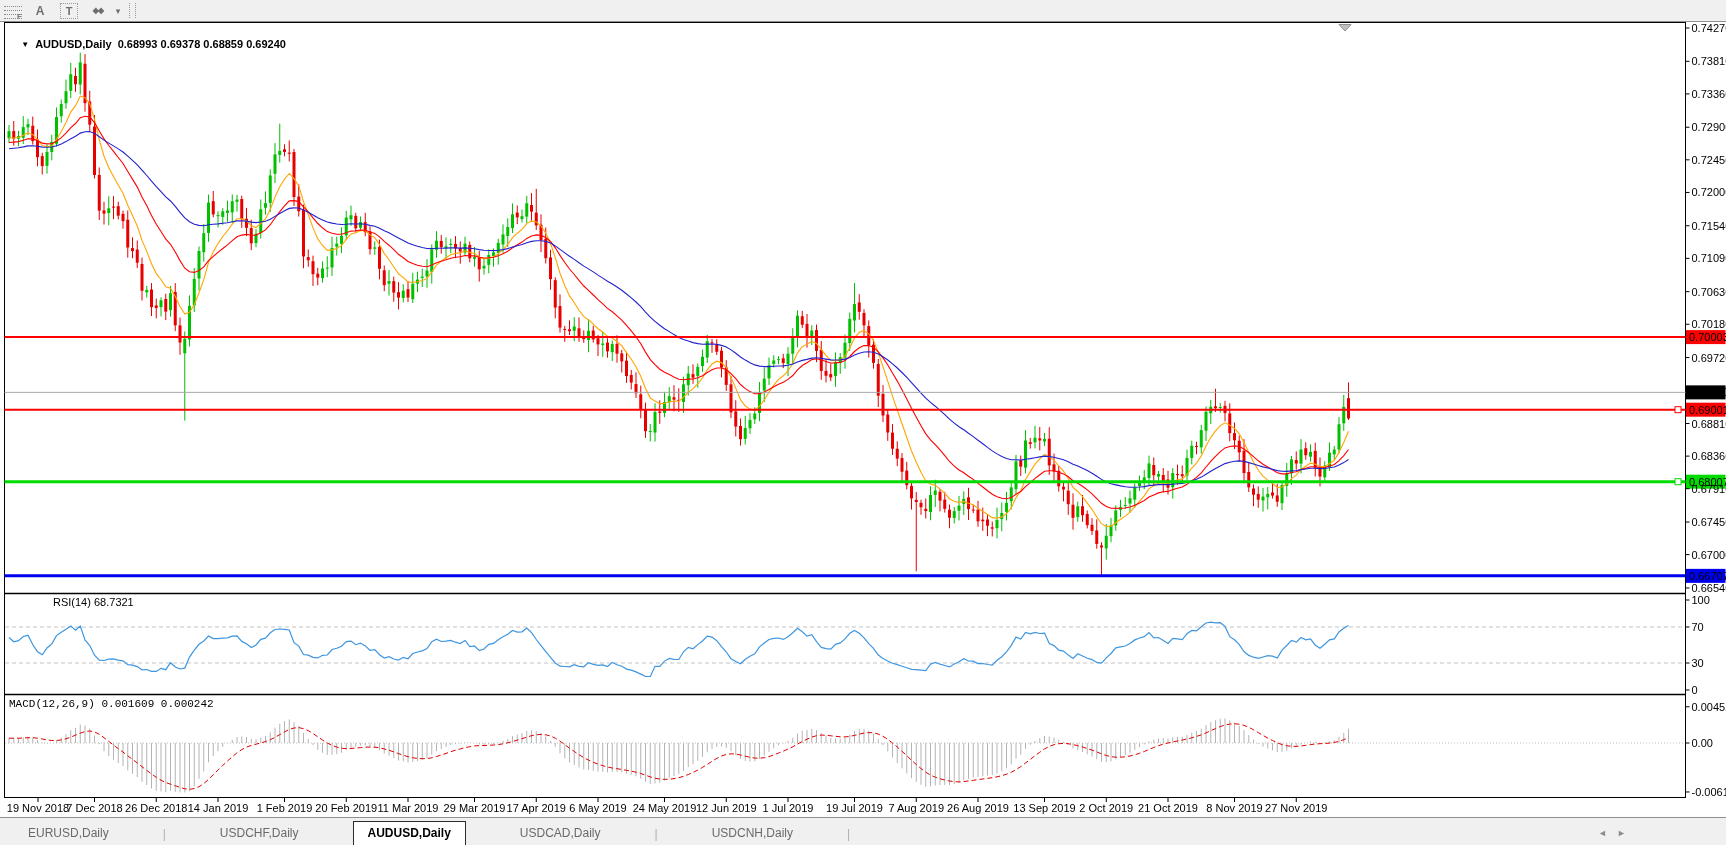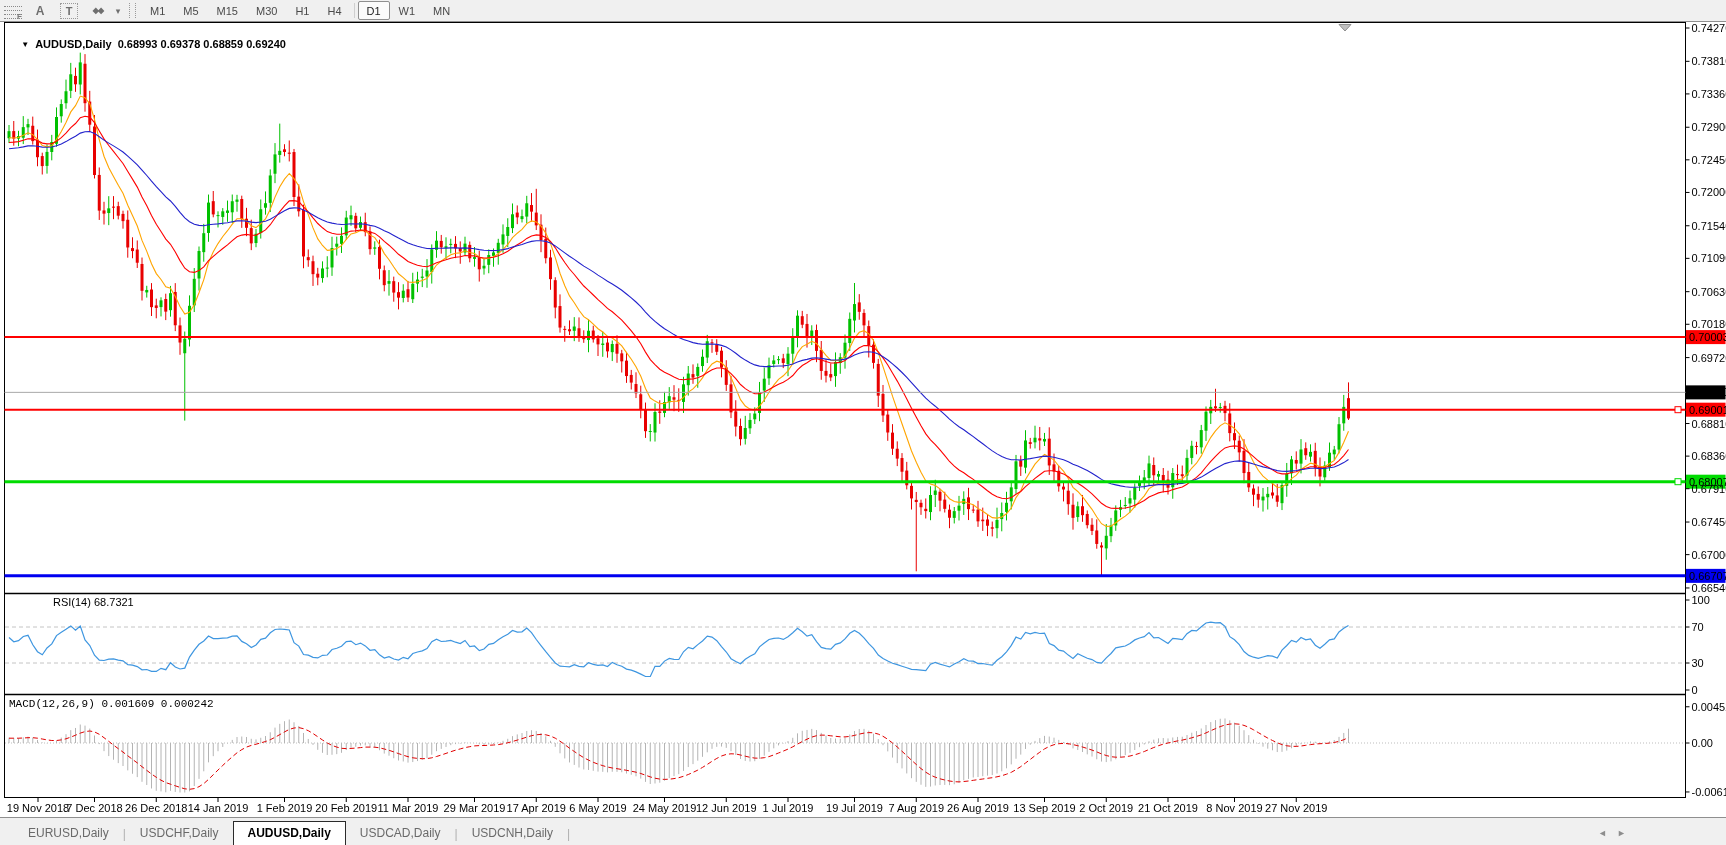--- a/index.html
+++ b/index.html
@@ -47,32 +47,20 @@
         <i style="top:6px"></i>
         <i style="top:10px"></i>
         <i style="top:14px"></i>
       <b>F</b>
     </span>
     <span class="tb-icon">A</span>
     <span class="tb-icon boxed">T</span>
     <span class="tb-icon" style="font-size:8px;letter-spacing:-1px;">◆◆</span>
     <span class="caret">▾</span>
     <span class="grip"></span>
-    <span id="tf-buttons" style="display:flex;align-items:center;">
-        <span class="tf-btn">M1</span>
-        <span class="tf-btn">M5</span>
-        <span class="tf-btn">M15</span>
-        <span class="tf-btn">M30</span>
-        <span class="tf-btn">H1</span>
-        <span class="tf-btn">H4</span>
-        <span class="tf-divider"></span>
-        <span class="tf-btn active">D1</span>
-        <span class="tf-btn">W1</span>
-        <span class="tf-btn">MN</span>
-      </span>
   </div>
 
   <svg id="chart-svg" width="1726" height="818" style="position:absolute;top:0;left:0;">
       <rect x="0" y="0" width="1726" height="818" fill="#ffffff"></rect>
       <rect x="4.5" y="22.5" width="1681" height="775" fill="#ffffff" stroke="#000000" stroke-width="1"></rect>
       <defs>
         <clipPath id="cpMain">
           <rect x="5" y="23" width="1680" height="570"></rect>
         </clipPath>
         <clipPath id="cpRsi">
@@ -1068,21 +1056,21 @@
   <div class="ov chart-title">
     <span class="dd">▼</span><span>AUDUSD,Daily</span>  <span>0.68993</span> <span>0.69378</span> <span>0.68859</span> <span>0.69240</span>
   </div>
 
   <div class="ov rsi-label"><span>RSI(14)</span> <span>68.7321</span></div>
 
   <div class="ov macd-label"><span>MACD(12,26,9)</span> <span>0.001609</span> <span>0.000242</span></div>
 
   <div class="tabbar">
     <span style="width:14px"></span>
-    <span id="tabs-holder" style="display:flex;align-items:flex-end;">
+    <span id="tabs-holder" style="display:flex;align-items:flex-end;gap:40px;">
         <span class="tab">EURUSD,Daily</span>
         <span class="tabsep">|</span>
         <span class="tab">USDCHF,Daily</span>
         <span class="tab active">AUDUSD,Daily</span>
         <span class="tab">USDCAD,Daily</span>
         <span class="tabsep">|</span>
         <span class="tab">USDCNH,Daily</span>
         <span class="tabsep">|</span>
       </span>
     <span class="tab-arrows"><span>◄</span><span>►</span></span>

